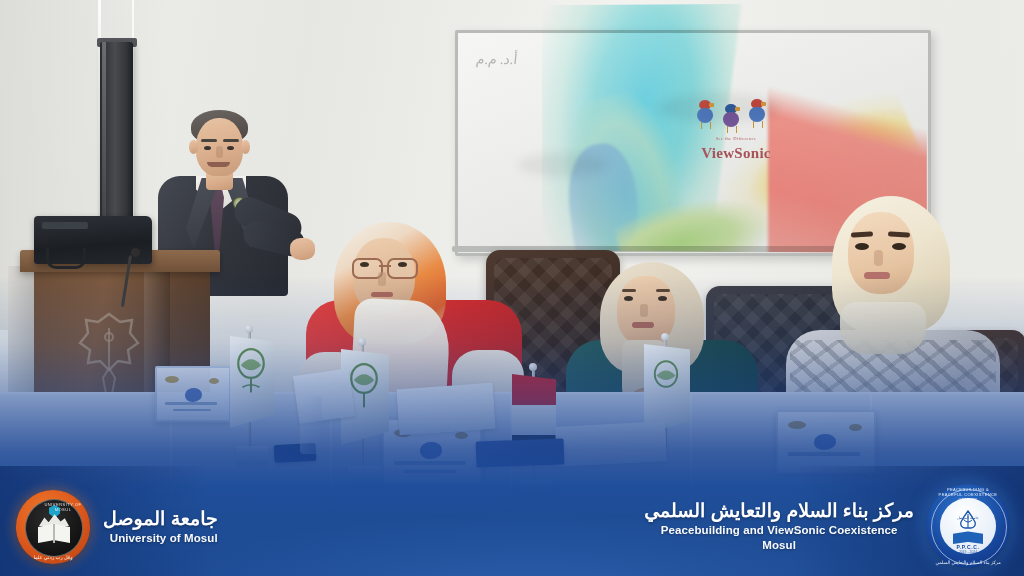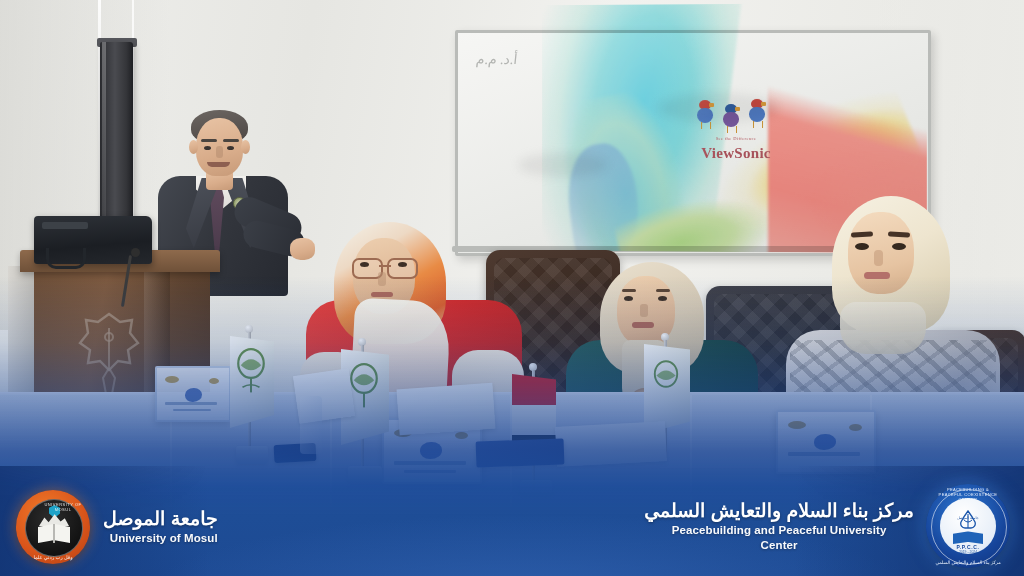--- a/index.html
+++ b/index.html
@@ -547,22 +547,22 @@
       </div>
       <div class="brand-text">
         <div class="brand-ar">جامعة الموصل</div>
         <div class="brand-en">University of Mosul</div>
       </div>
     </div>
 
     <div class="brand-right">
       <div class="brand-text">
         <div class="brand-ar">مركز بناء السلام والتعايش السلمي</div>
-        <div class="brand-en">Peacebuilding and Peaceful University</div>
-        <div class="brand-en">Center</div>
+        <div class="brand-en">Peacebuilding and ViewSonic Coexistence</div>
+        <div class="brand-en">Mosul</div>
       </div>
       <div class="ppcc">
         <div class="ppcc-ring"></div>
         <div class="ppcc-arc-t">PEACEBUILDING &amp; PEACEFUL COEXISTENCE CENTER</div>
         <div class="ppcc-core">
           <div class="ppcc-top-ar">جامعة الموصل</div>
           <svg class="ppcc-dove" viewBox="0 0 22 24">
             <path d="M11 1 C8 5 6 8 4 12 C3 15 5 18 8 18 L11 18 L14 18 C17 18 19 15 18 12 C16 8 14 5 11 1 Z" fill="none" stroke="#1b56ab" stroke-width="1.3"></path>
             <path d="M11 4 L11 18" stroke="#1b56ab" stroke-width="1.1"></path>
             <path d="M7 10 Q11 14 15 10" stroke="#1b56ab" stroke-width="1" fill="none"></path>

